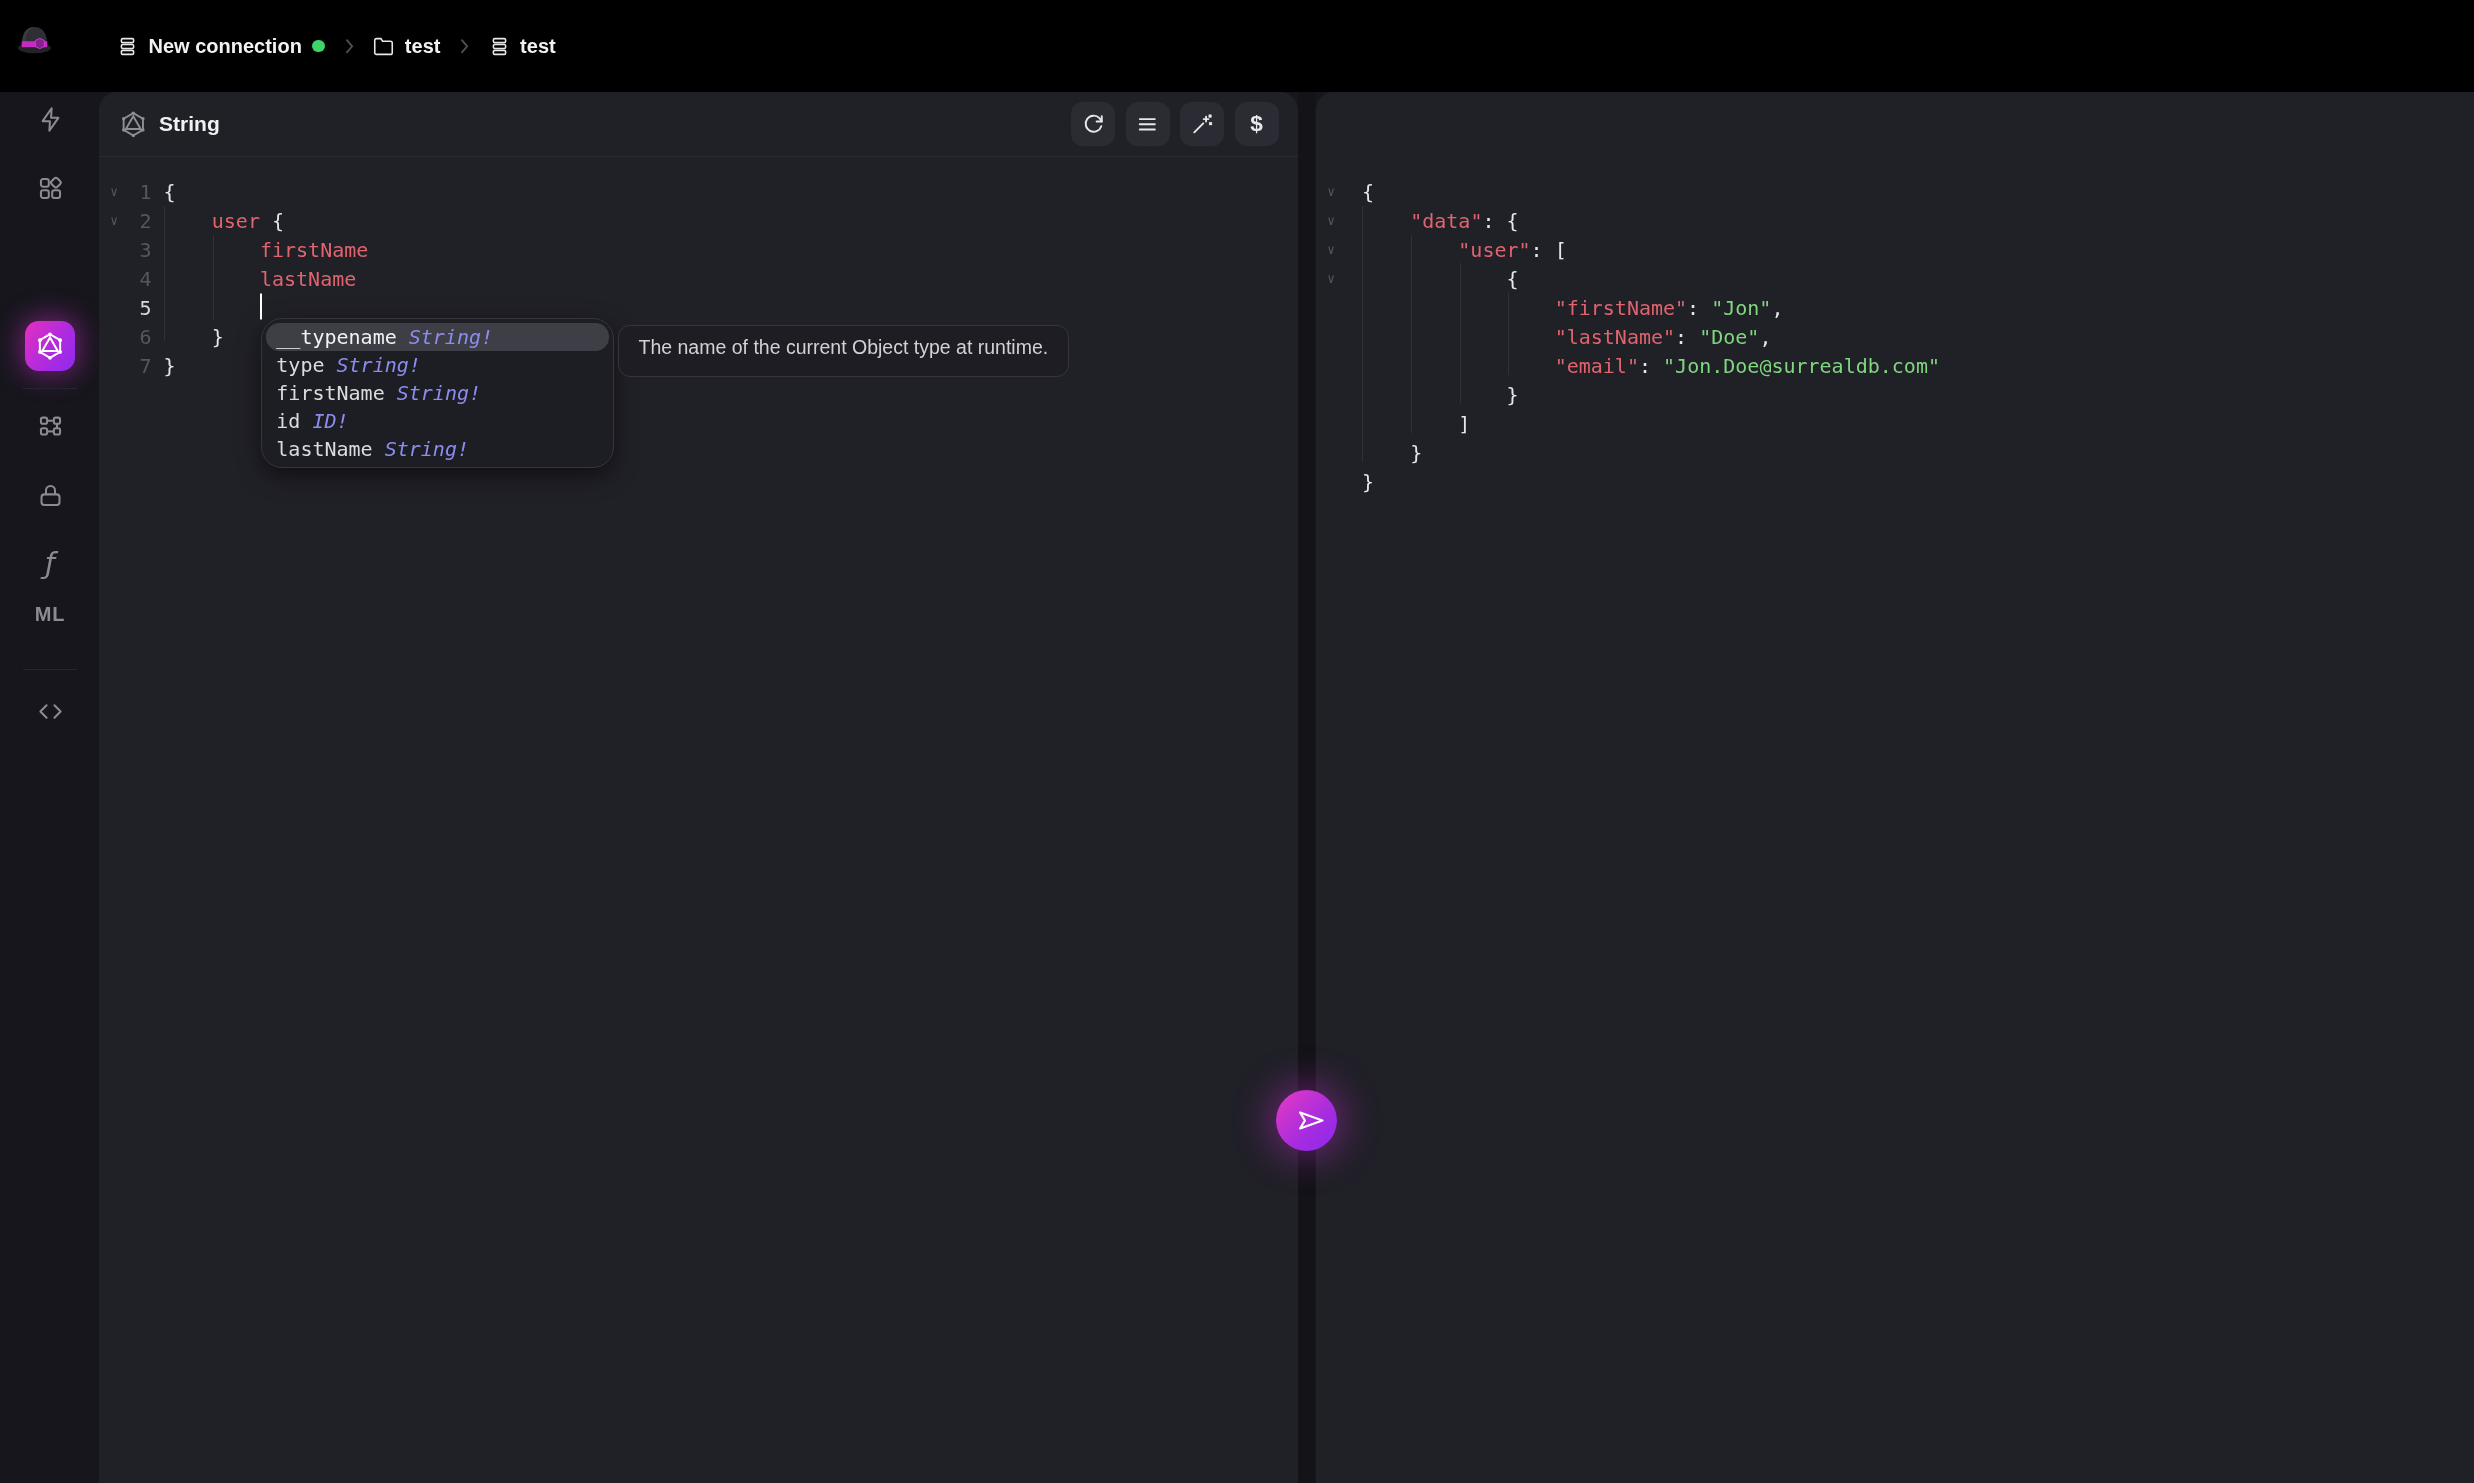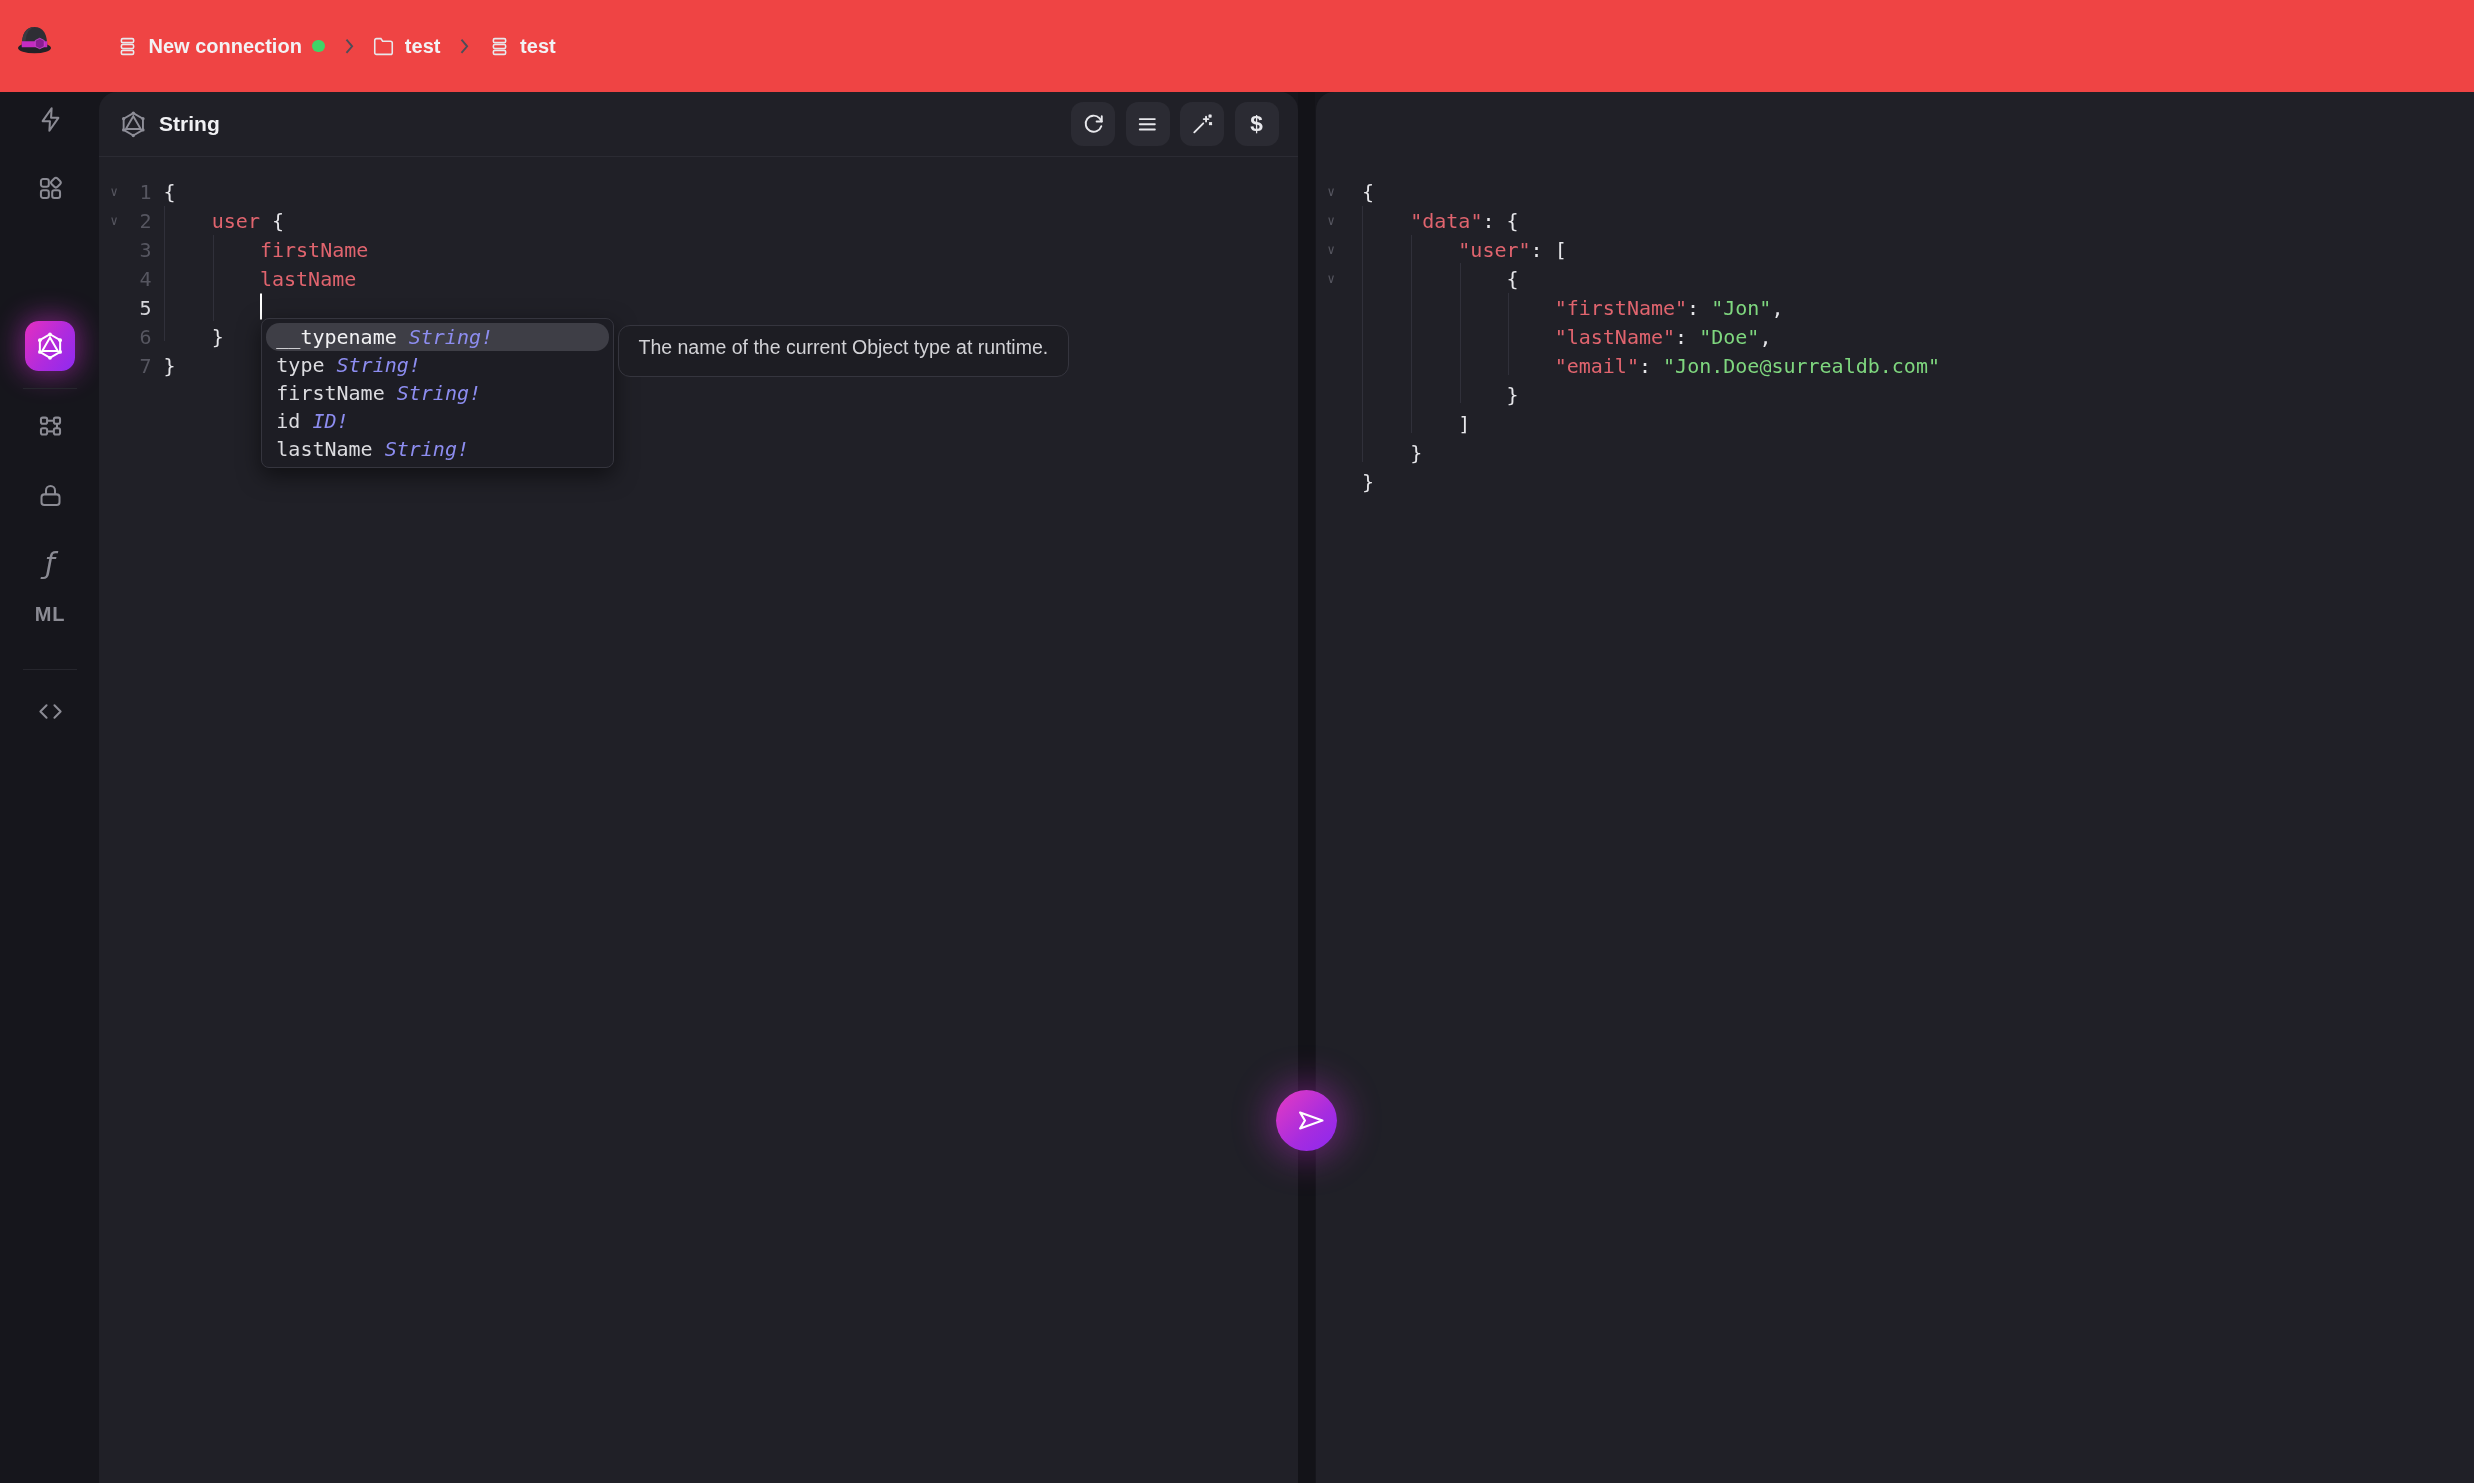--- a/index.html
+++ b/index.html
@@ -1,20 +1,20 @@
 <!DOCTYPE html>
 <html style="font-size:12px"><head>
 <meta charset="utf-8">
 <style>
   * { margin:0; padding:0; box-sizing:border-box; }
   html,body { width:2475px; height:1484px; background:#16161c; overflow:hidden;
               font-family:"Liberation Sans", sans-serif; }
 
   
-  .topbar { position:absolute; left:0; top:0; width:100%; height:92px; background:#ef4444; }
+  .topbar { position:absolute; left:0; top:0; width:100%; height:92px; background:#000000; }
   .logo { position:absolute; left:15px; top:18px; width:39px; height:39px; }
   .crumbs { position:absolute; left:117px; top:0; height:92px; display:flex; align-items:center; gap:12.8px; }
   .crumb { display:flex; align-items:center; gap:10.5px; color:#f2f2f5; font-size:20px; font-weight:600; }
   .crumb svg { display:block; }
   .status-dot { width:12.8px; height:12.8px; border-radius:50%; background:#3fd467; }
   .crumb-sep svg { display:block; }
 
   
   .sidebar { position:absolute; left:0; top:92px; bottom:0; width:99px; background:#16161c; }
   .side-item { position:absolute; left:25px; width:50px; height:50px; display:flex;
@@ -49,21 +49,21 @@
   .rcode { white-space:pre; margin-left:22px; }
   .tk-p { color:#e6e6ea; }
   .tk-f, .tk-k { color:#e0646e; }
   .tk-s { color:#7fd77f; }
   .tk-t { color:#8d8df0; font-style:italic; }
   .cursor { display:inline-block; width:2.3px; height:25.6px; background:#ffffff; vertical-align:middle; transform:translateY(-1.5px); }
   .guide { position:absolute; width:0.8px; background:#30303a; }
 
   
   .autocomplete { position:absolute; left:261px; top:318px; width:353px; background:#1d1d24;
-                  border:0.8px solid #35353e; border-radius:8px; padding:3.8px;
+                  border:0.8px solid #35353e; border-radius:21px; padding:3.8px;
                   box-shadow:0 7.5px 22.6px rgba(0,0,0,0.5);
                   font-family:"DejaVu Sans Mono", monospace; font-size:20px; }
   .ac-item { height:28px; line-height:28px; padding-left:10.5px; border-radius:13.5px; color:#dcdce0; white-space:pre; }
   .ac-item.selected { background:#3e3e46; color:#f2f2f4; }
 
   
   .doc-tip { position:absolute; left:618px; top:325px; height:52px; line-height:42px;
              background:#1d1d23; border:0.8px solid #35353e; border-radius:12px;
              padding:0 19.5px; color:#d2d2d6; font-size:19.5px; white-space:nowrap; }
 

